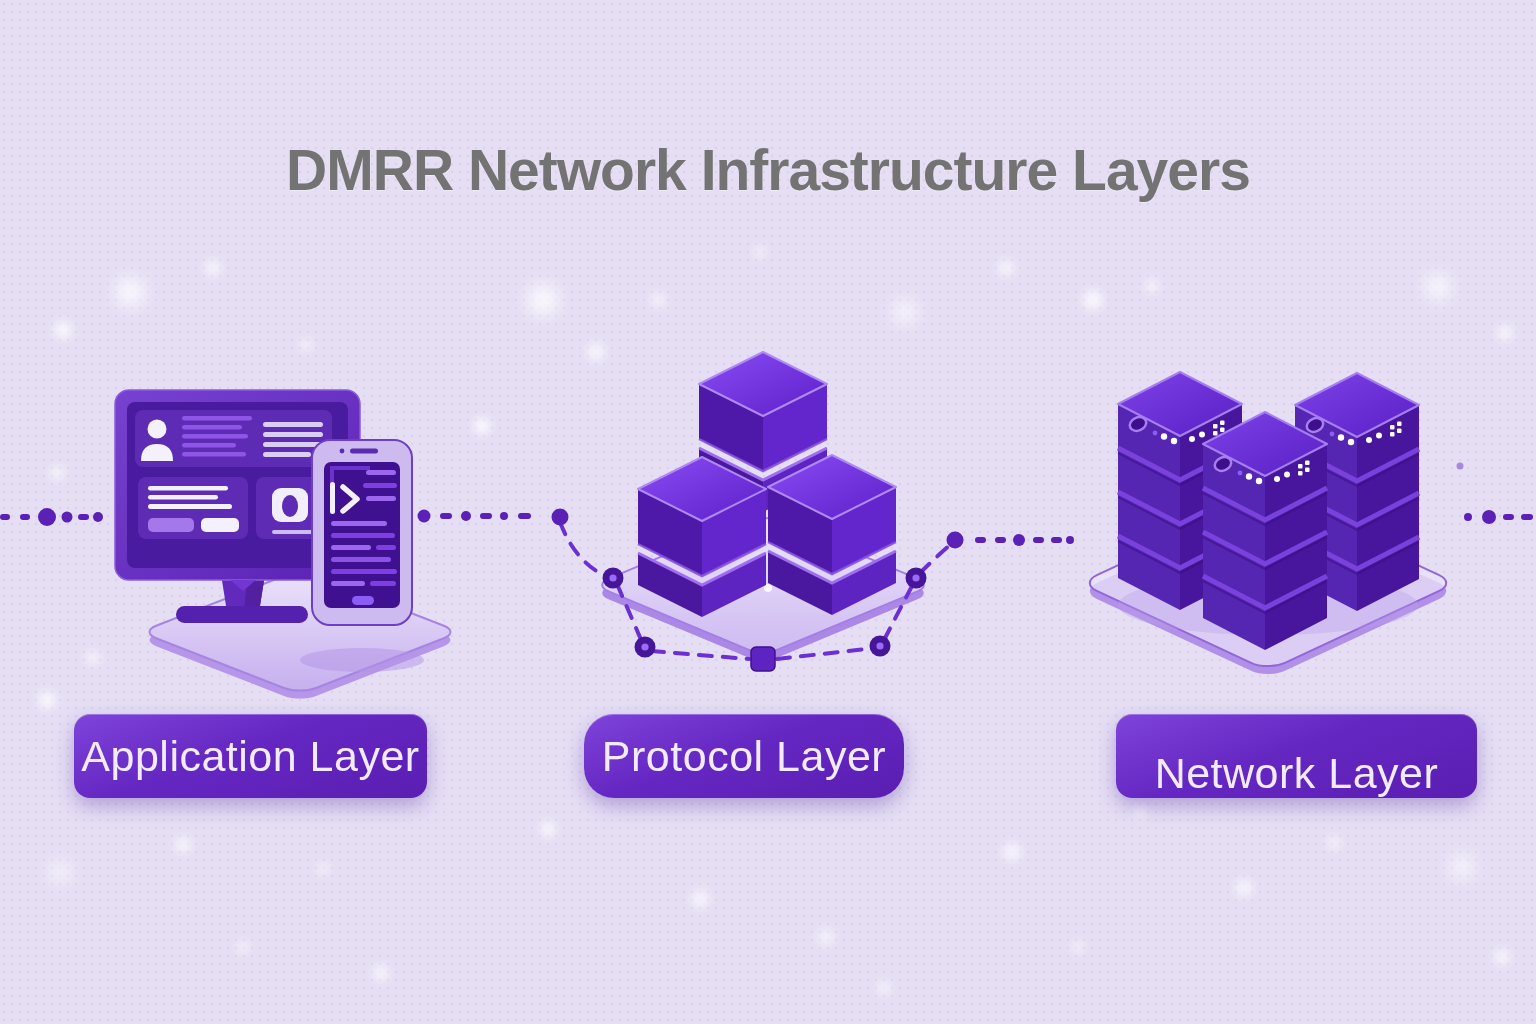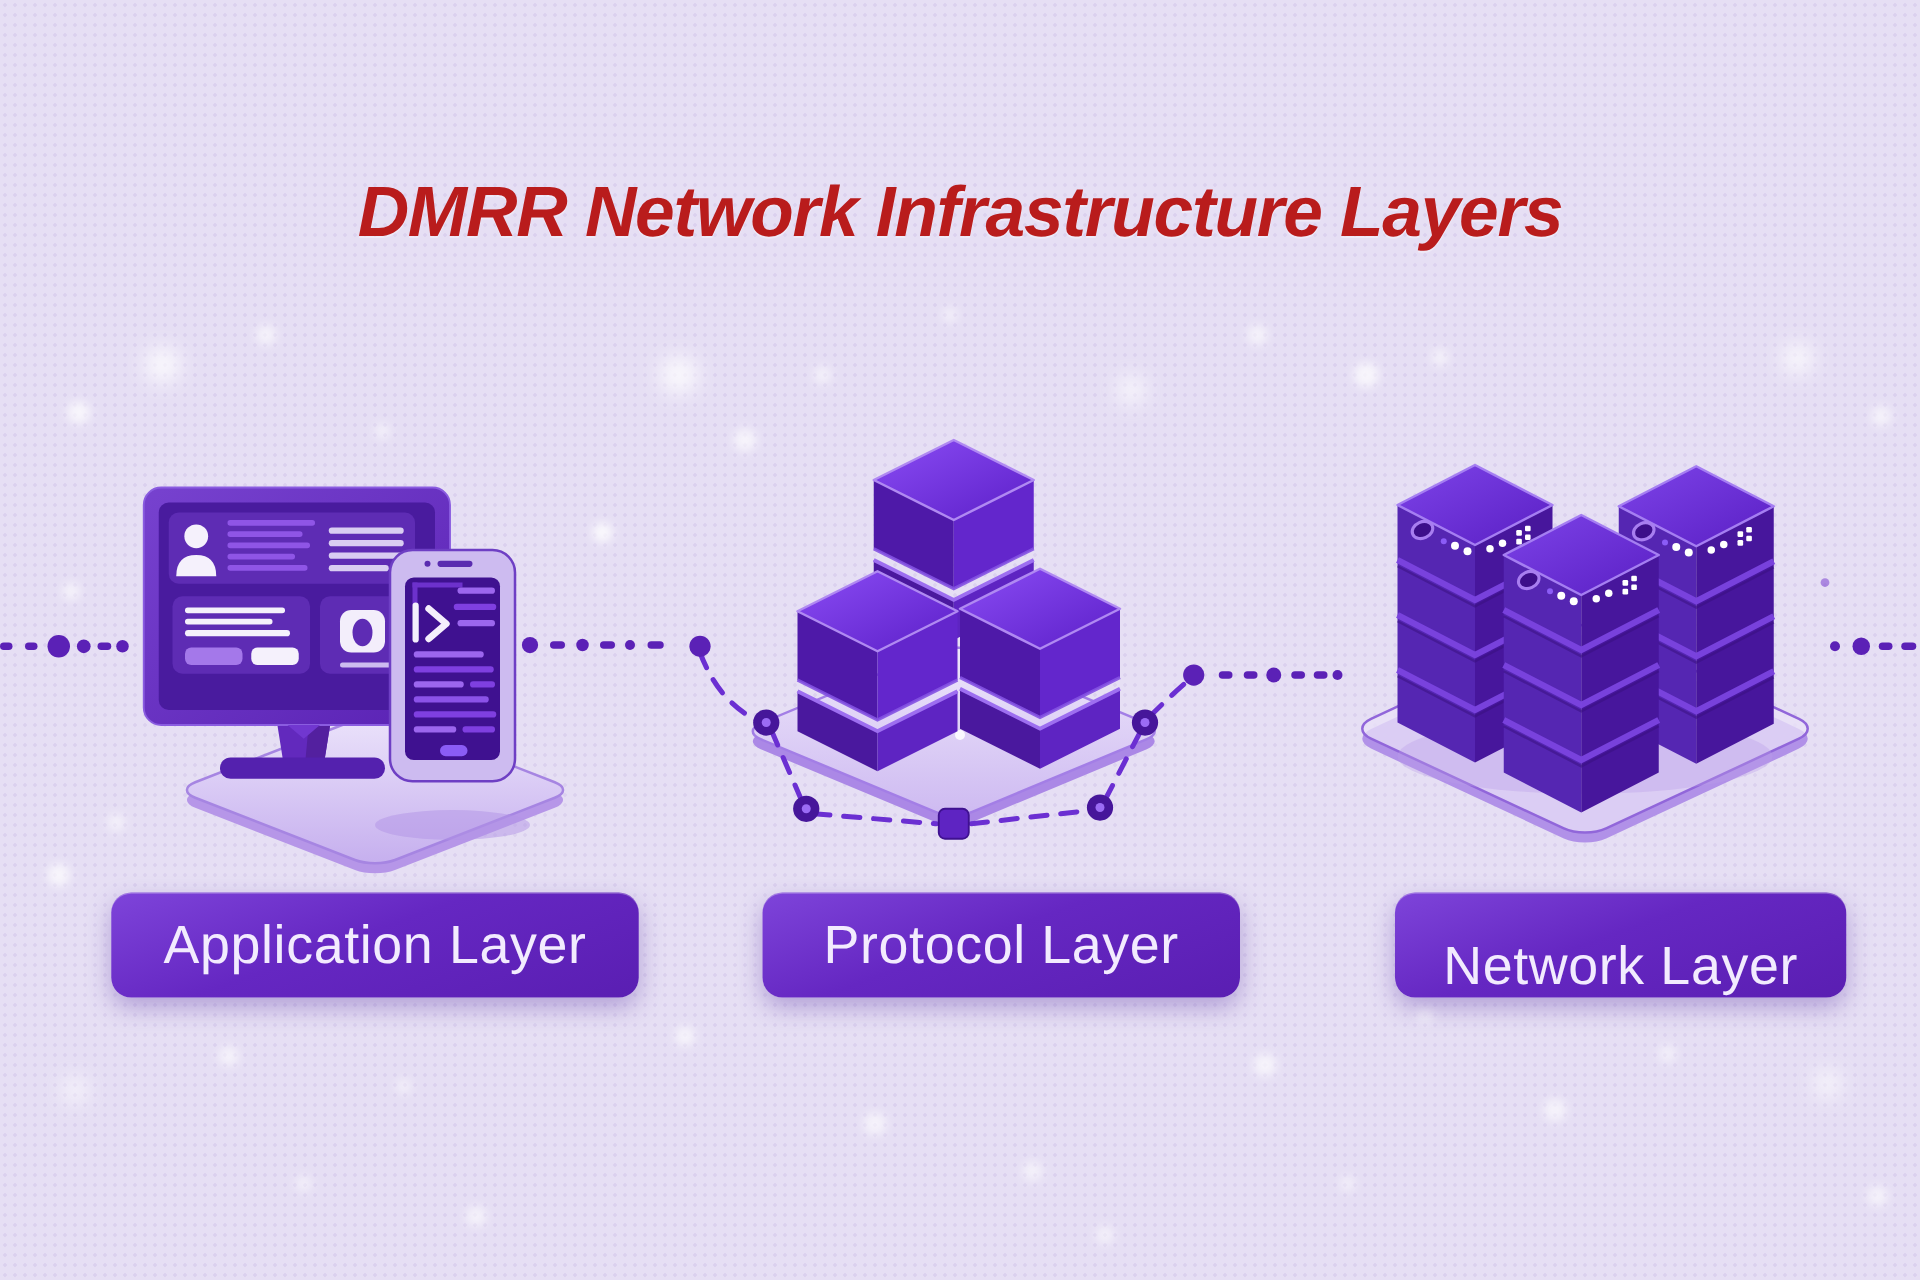--- a/index.html
+++ b/index.html
@@ -7,33 +7,32 @@
     width:1536px;height:1024px;position:relative;overflow:hidden;
     font-family:"Liberation Sans", sans-serif;
     background-color:#e6dff4;
     background-image:radial-gradient(rgba(140,110,200,0.12) 1.2px, transparent 1.7px);
     background-size:8px 8px;
   }
   .abs{position:absolute;}
   #title{
     top:118px;left:0;width:1536px;height:104px;
     display:flex;align-items:center;justify-content:center;
-    font-size:57px;font-weight:700;letter-spacing:-1px;color:#b91c1c;
+    font-size:57px;font-weight:700;letter-spacing:-1px;color:#737373;
     text-shadow:0 1px 0 rgba(255,255,255,0.35);
-    font-style:italic;
   }
   .pill{
     top:714px;height:84px;border-radius:16px;
     background:linear-gradient(160deg,#7e44da 0%,#6527c2 45%,#5a1eb2 100%);
     box-shadow:0 8px 20px rgba(80,40,160,0.35), inset 0 1px 0 rgba(255,255,255,0.28);
     display:flex;align-items:center;justify-content:center;
     color:#f2ebfe;font-size:43px;font-weight:400;letter-spacing:0.5px;
   }
-  #pill-application{left:89px;width:422px;align-items:center;}
-  #pill-protocol{left:610px;width:382px;}
+  #pill-application{left:74px;width:353px;align-items:center;}
+  #pill-protocol{left:584px;width:320px;border-radius:30px;}
   #pill-network{left:1116px;width:361px;align-items:flex-end;}
   svg{position:absolute;overflow:visible;}
 </style>
 </head>
 <body>
 
 <svg class="abs" style="left:0;top:0" width="1536" height="1024" viewBox="0 0 1536 1024">
   <defs>
     <filter id="blurS" x="-100%" y="-100%" width="300%" height="300%">
         <feGaussianBlur stdDeviation="4"></feGaussianBlur>

